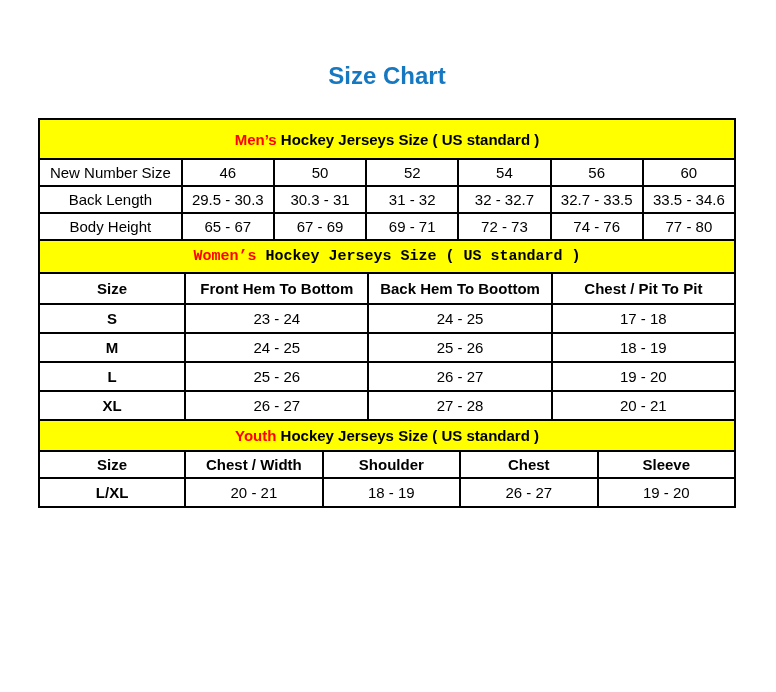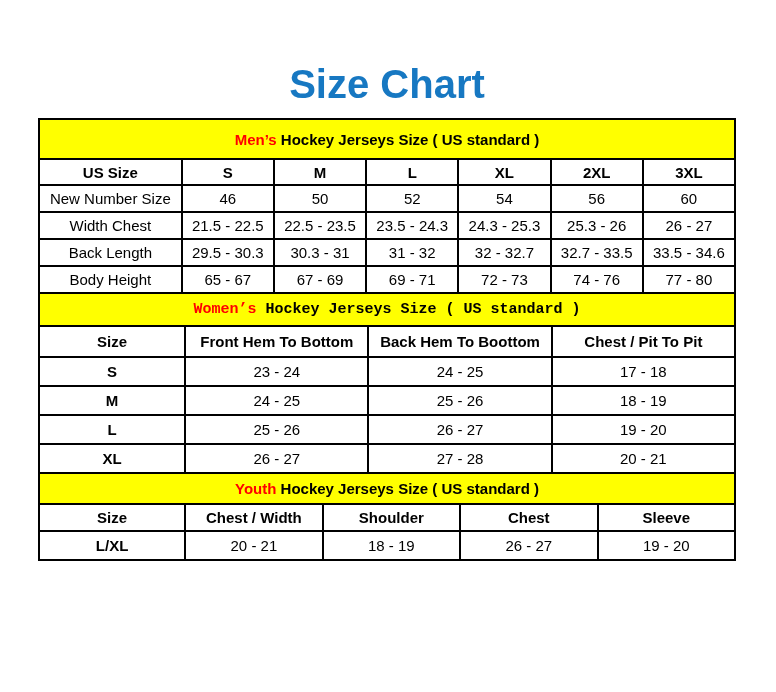--- a/index.html
+++ b/index.html
@@ -16,21 +16,21 @@
     background: #ffffff;
     overflow: hidden;
   }
   .title {
     margin: 0;
     position: absolute;
     top: 62px;
     left: 38px;
     width: 698px;
     text-align: center;
-    font-size: 40px;
+    font-size: 24px;
     font-weight: bold;
     color: #1778c2;
     letter-spacing: 0px;
   }
   .chart {
     position: absolute;
     top: 118px;
     left: 38px;
     width: 698px;
   }
@@ -98,46 +98,28 @@
           <col class="cn-mens">
           <col class="cn-mens">
         <col class="cn-mens">
           <col class="cn-mens">
           <col class="cn-mens">
       </colgroup>
       <tbody>
           <tr>
         <td colspan="7" class="band band-mens"><span class="accent">Men’s</span><span> Hockey Jerseys Size ( US standard )</span></td>
       </tr>
-      <tr class="head">
-        <th>US Size</th>
-        <th>S</th>
-        <th>M</th>
-        <th>L</th>
-        <th>XL</th>
-        <th>2XL</th>
-        <th>3XL</th>
-      </tr>
       <tr class="r">
         <td>New Number Size</td>
         <td>46</td>
         <td>50</td>
         <td>52</td>
         <td>54</td>
         <td>56</td>
         <td>60</td>
-      </tr>
-      <tr class="r">
-        <td>Width Chest</td>
-        <td>21.5 - 22.5</td>
-        <td>22.5 - 23.5</td>
-        <td>23.5 - 24.3</td>
-        <td>24.3 - 25.3</td>
-        <td>25.3 - 26</td>
-        <td>26 - 27</td>
       </tr>
       <tr class="r">
         <td>Back Length</td>
         <td>29.5 - 30.3</td>
         <td>30.3 - 31</td>
         <td>31 - 32</td>
         <td>32 - 32.7</td>
         <td>32.7 - 33.5</td>
         <td>33.5 - 34.6</td>
       </tr>

